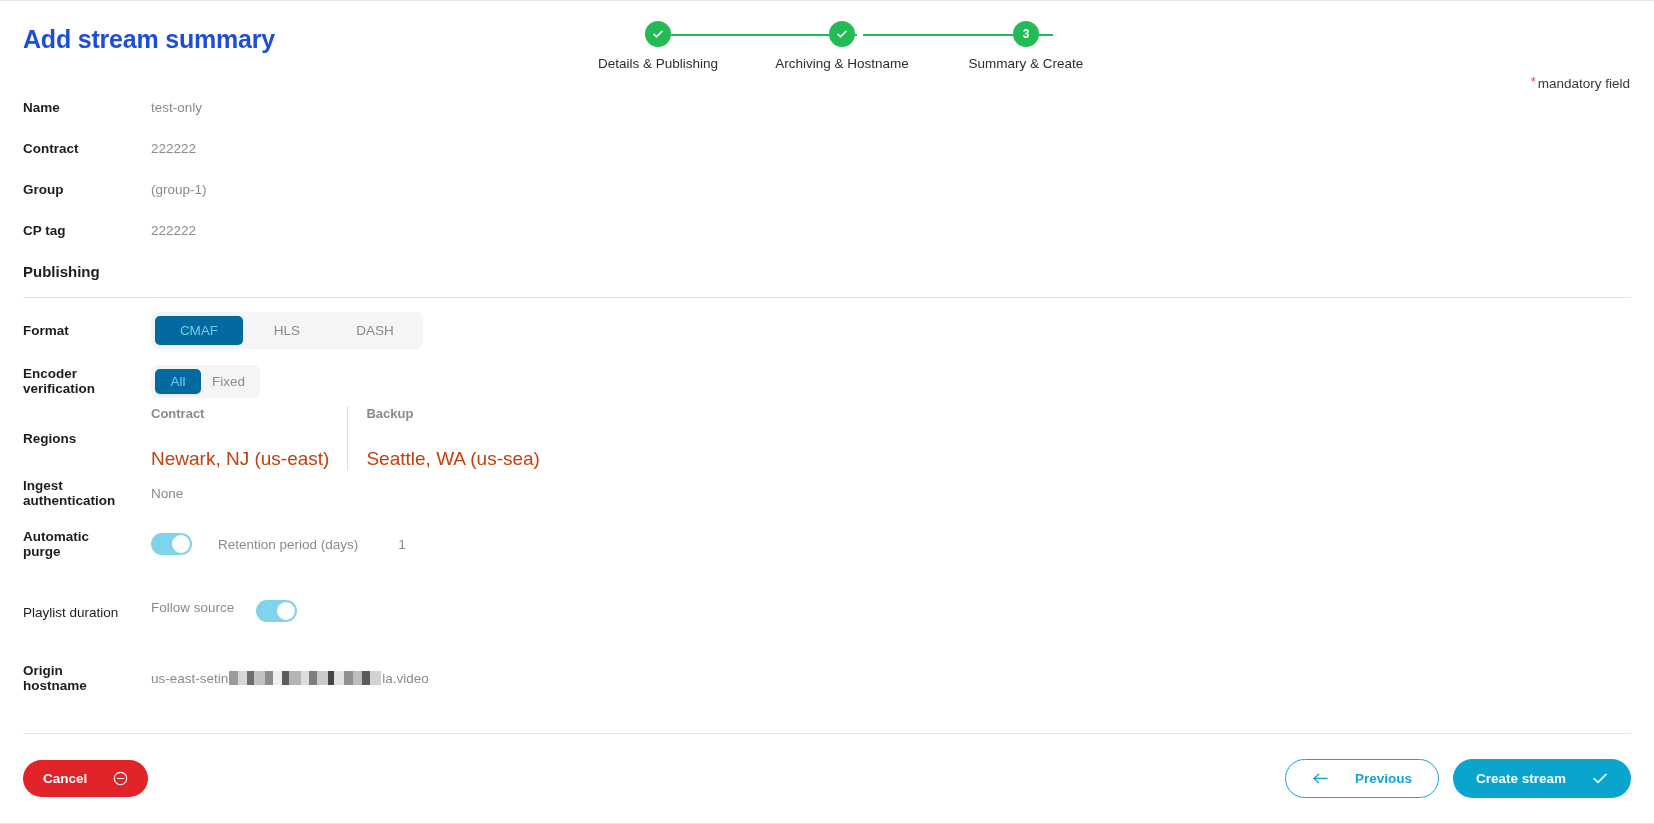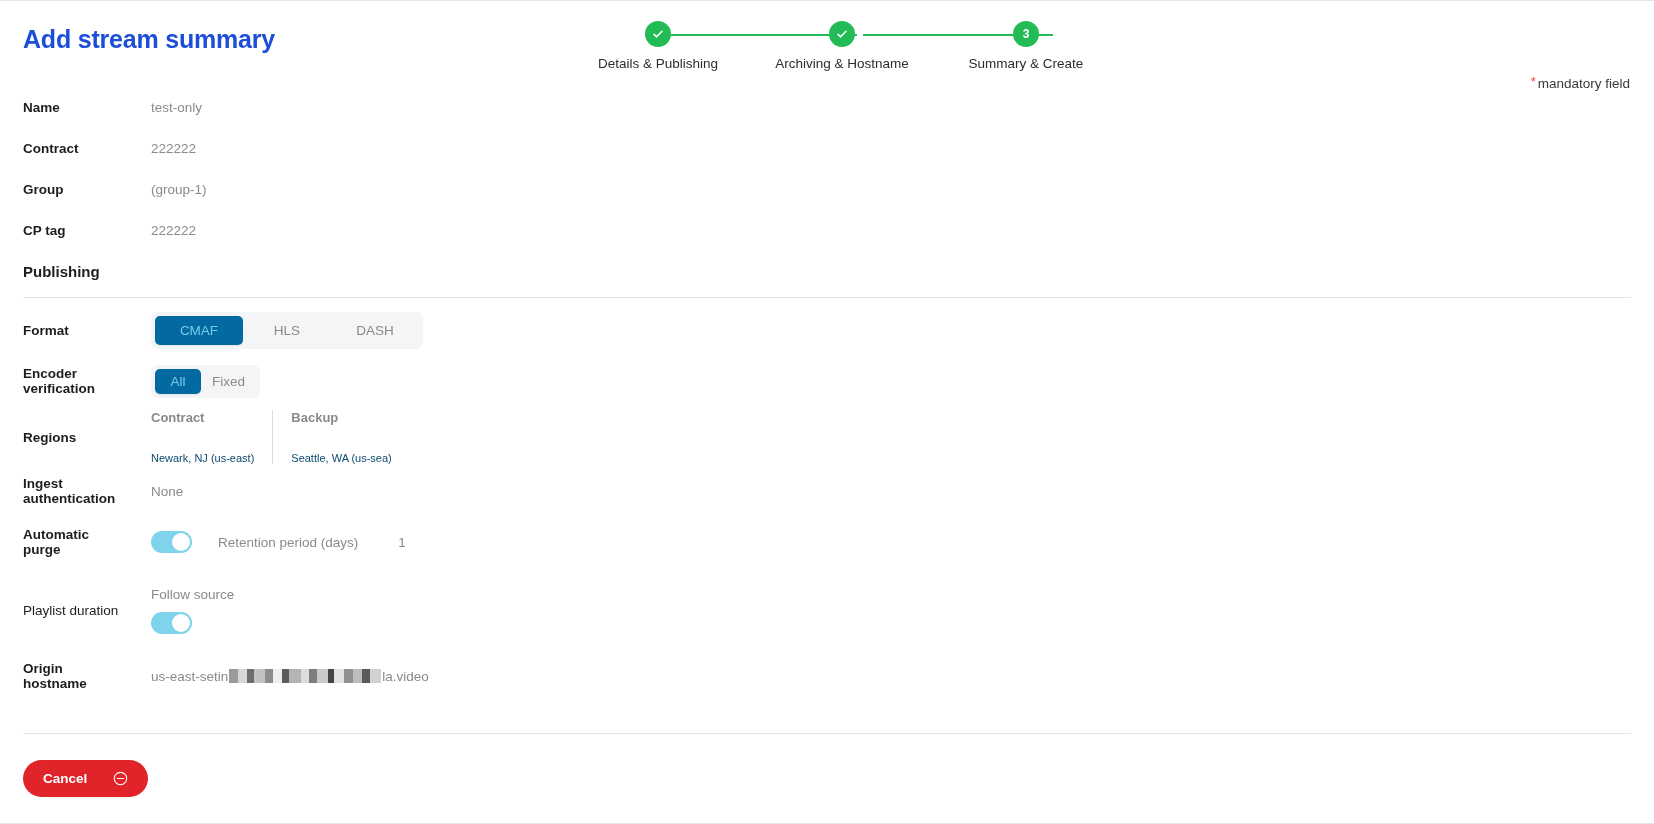--- a/index.html
+++ b/index.html
@@ -193,22 +193,22 @@
     padding-left: 18px;
     padding-right: 0;
   }
   .region-title {
     font-size: 13px;
     font-weight: bold;
     color: #8a8a8a;
     margin-bottom: 7px;
   }
   .region-value {
-    font-size: 11px;
-    color: #0c4a6e;
+    font-size: 19px;
+    color: #c2410c;
     margin-top: 20px;
   }
 
   
   .toggle {
     width: 41px;
     height: 22px;
     border-radius: 11px;
     background: #7fd3ea;
     position: relative;
@@ -233,21 +233,20 @@
   }
   .inline-value {
     font-size: 13.5px;
     color: #8a8a8a;
     margin-left: 40px;
   }
 
   
   .playlist-block {
     display: flex;
-    flex-direction: column;
     margin-left: 0;
   }
   .playlist-caption {
     font-size: 13.5px;
     color: #8a8a8a;
     margin-left: 22px;
     margin-bottom: 10px;
   }
 
   
@@ -460,16 +459,32 @@
   <div class="footer">
 
     <button class="btn btn-cancel">
       <span>Cancel</span>
       <svg width="15" height="15" viewBox="0 0 16 16" aria-hidden="true">
         <circle cx="8" cy="8" r="6.6" fill="none" stroke="#ffffff" stroke-width="1.2"></circle>
         <line x1="4.6" y1="8" x2="11.4" y2="8" stroke="#ffffff" stroke-width="1.2" stroke-linecap="round"></line>
       </svg>
     </button>
 
+    <div class="footer-right">
+      <button class="btn btn-previous">
+        <svg width="17" height="13" viewBox="0 0 18 13" aria-hidden="true">
+          <line x1="2" y1="6.5" x2="16" y2="6.5" stroke="#12a6d4" stroke-width="1.4" stroke-linecap="round"></line>
+          <path d="M7 2 L2.2 6.5 L7 11" fill="none" stroke="#12a6d4" stroke-width="1.4" stroke-linecap="round" stroke-linejoin="round"></path>
+        </svg>
+        <span>Previous</span>
+      </button>
+
+      <button class="btn btn-create">
+        <span>Create stream</span>
+        <svg width="16" height="13" viewBox="0 0 16 13" aria-hidden="true">
+          <path d="M2 6.6 L6 10.4 L14 2.4" fill="none" stroke="#ffffff" stroke-width="1.5" stroke-linecap="round" stroke-linejoin="round"></path>
+        </svg>
+      </button>
+    </div>
 
   </div>
 
 </div>
 
 </body></html>

